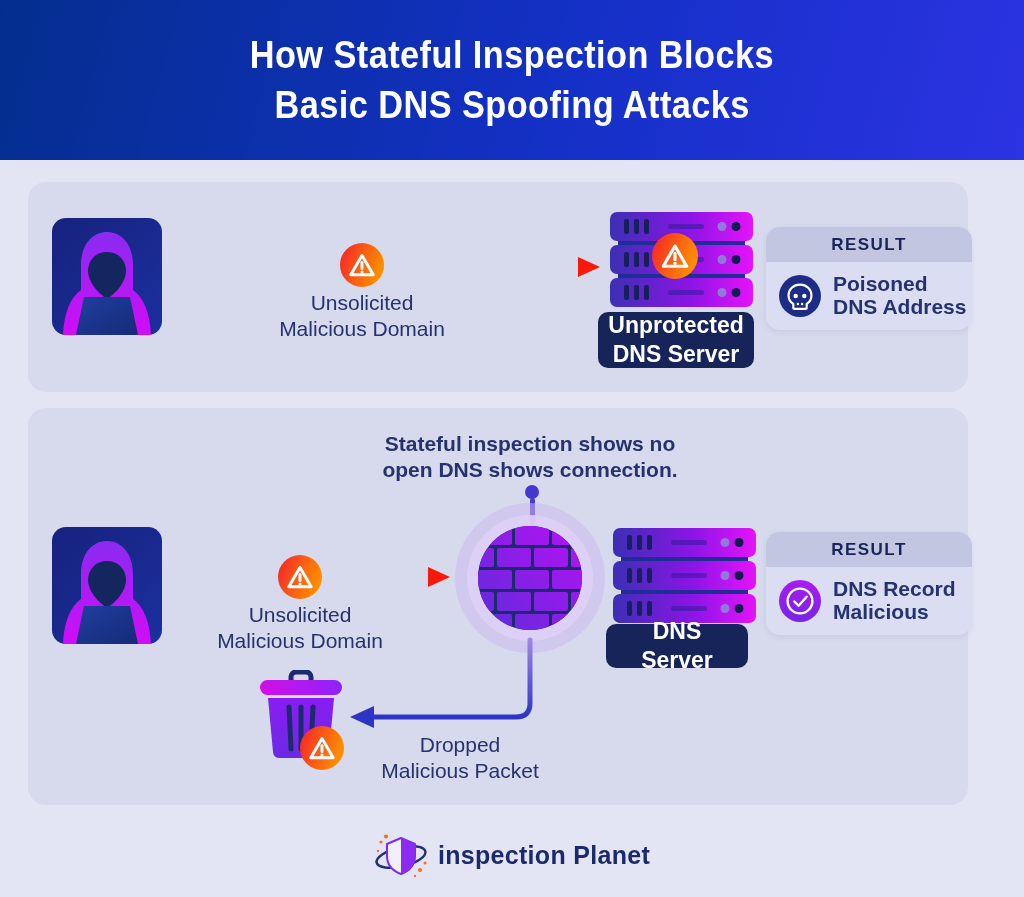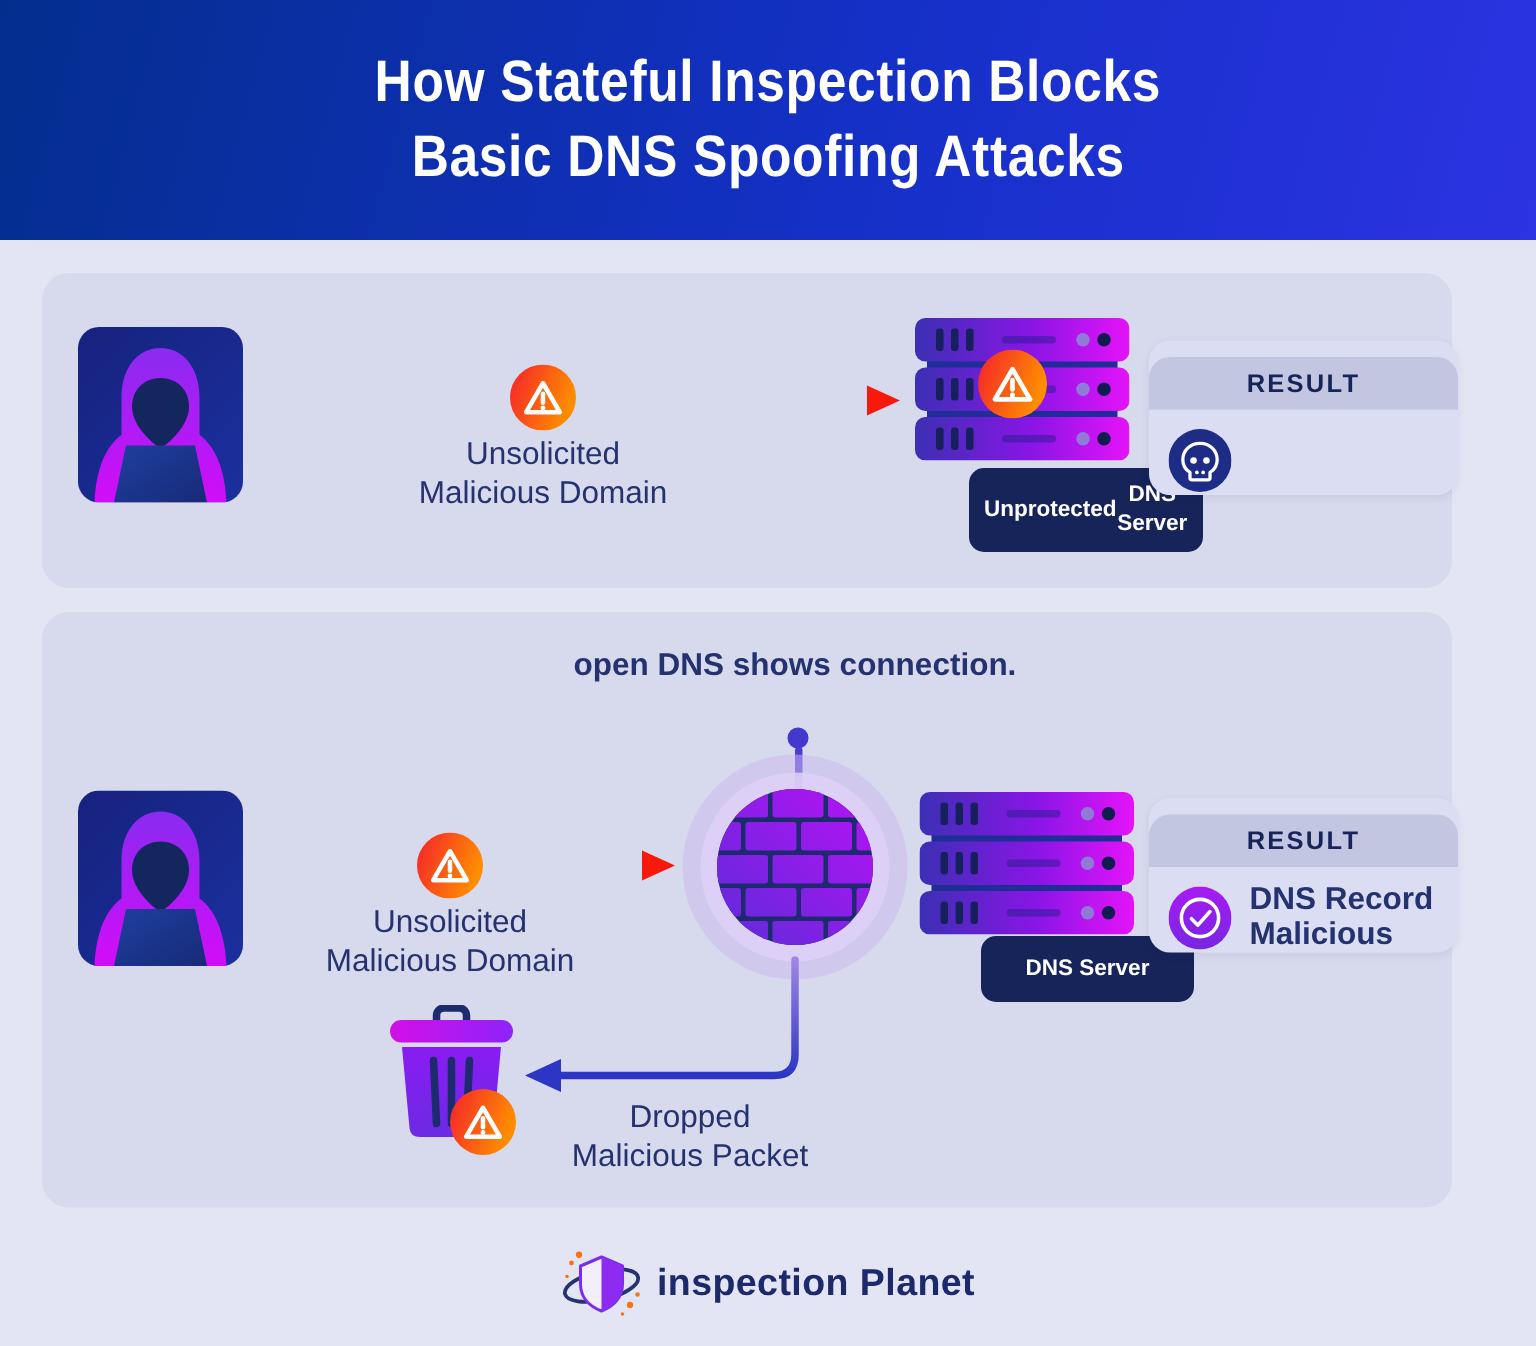--- a/index.html
+++ b/index.html
@@ -15,27 +15,27 @@
 
   
   .panel{position:absolute;background:#d7d9ec;border-radius:18px;}
   .panel-top{left:28px;top:182px;width:940px;height:210px;}
   .panel-bottom{left:28px;top:408px;width:940px;height:397px;}
 
   .abs{position:absolute;}
   .navy-text{color:#243370;font-weight:400;font-size:21px;line-height:1.22;text-align:center;}
   .note-text{color:#243370;font-weight:700;font-size:21px;line-height:1.24;text-align:center;}
 
-  .pill{position:absolute;background:#162459;color:#ffffff;font-weight:700;font-size:15px;line-height:1.25;
-    text-align:center;border-radius:10px;display:flex;justify-content:center;align-items:center;
-    padding:8px 10px;box-sizing:border-box;margin-left:48px;}
+  .pill{position:absolute;background:#162459;color:#ffffff;font-weight:700;font-size:23px;line-height:1.25;
+    text-align:center;border-radius:10px;display:flex;flex-direction:column;justify-content:center;align-items:center;
+    padding:8px 10px;box-sizing:border-box;}
 
   .result-box{position:absolute;width:206px;height:103px;border-radius:14px;background:#dbddf2;box-shadow:0 2px 6px rgba(40,40,120,.08);}
   .result-header{height:35px;background:#c3c6e1;border-radius:14px 14px 0 0;display:flex;align-items:center;justify-content:center;
-    color:#162459;font-weight:700;font-size:17px;letter-spacing:1.5px;margin-top:11px;}
+    color:#162459;font-weight:700;font-size:17px;letter-spacing:1.5px;}
   .result-body{height:68px;display:flex;align-items:center;gap:12px;padding-left:13px;box-sizing:border-box;}
   .result-text{color:#243370;font-weight:700;font-size:21px;line-height:1.08;text-align:left;}
 
   .dot{position:absolute;width:14px;height:14px;border-radius:50%;background:#4339cf;}
   .stem{position:absolute;width:5px;border-radius:3px;background:linear-gradient(180deg,#4339cf,#8a4fe0);}
 
   .footer{position:absolute;left:0;top:822px;width:1024px;height:66px;display:flex;align-items:center;justify-content:center;gap:10px;}
   .brand{color:#1c2a6b;font-weight:700;font-size:25px;letter-spacing:.3px;}
 </style>
 </head>
@@ -179,26 +179,31 @@
     <div class="result-header">RESULT</div>
     <div class="result-body">
       <svg width="42" height="42" viewBox="0 0 44 44">
         <circle cx="22" cy="22" r="22" fill="#1d2d85"></circle>
         <path d="M22 10 C15 10 10 15 10 21.5 C10 25.5 12 28.5 15 30.3 L15 34 Q15 35.5 16.5 35.5 L27.5 35.5 Q29 35.5 29 34 L29 30.3 C32 28.5 34 25.5 34 21.5 C34 15 29 10 22 10 Z" fill="none" stroke="#ffffff" stroke-width="2.3" stroke-linejoin="round"></path>
         <circle cx="17.5" cy="22" r="2.3" fill="#ffffff"></circle>
         <circle cx="26.5" cy="22" r="2.3" fill="#ffffff"></circle>
         <circle cx="19.8" cy="30.3" r="1.3" fill="#ffffff"></circle>
         <circle cx="24.2" cy="30.3" r="1.3" fill="#ffffff"></circle>
       </svg>
+      <div class="result-text">
+        <div>Poisoned</div>
+        <div>DNS Address</div>
+      </div>
     </div>
   </div>
 
   <div class="panel panel-bottom"></div>
 
   <div class="abs note-text" style="left:330px;top:431px;width:400px">
+    <div>Stateful inspection shows no</div>
     <div>open DNS shows connection.</div>
   </div>
 
   <div class="dot" style="left:525px;top:485px"></div>
   <div class="stem" style="left:530px;top:498px;height:34px"></div>
 
   <svg class="abs" style="left:450px;top:498px" width="160" height="160">
     <defs>
       <clipPath id="fwClip">
           <circle cx="80" cy="80" r="52"></circle>

